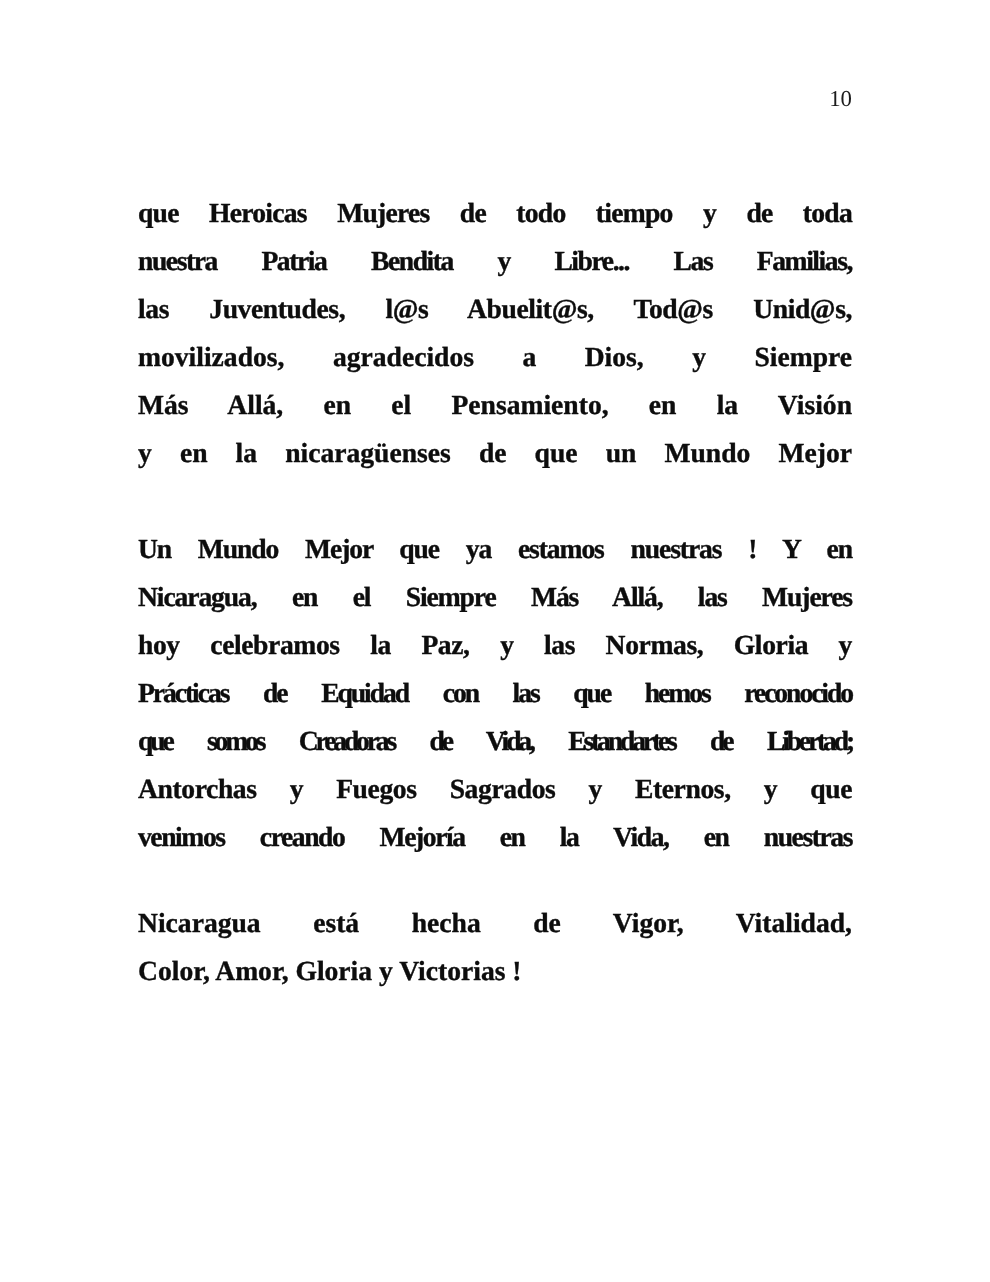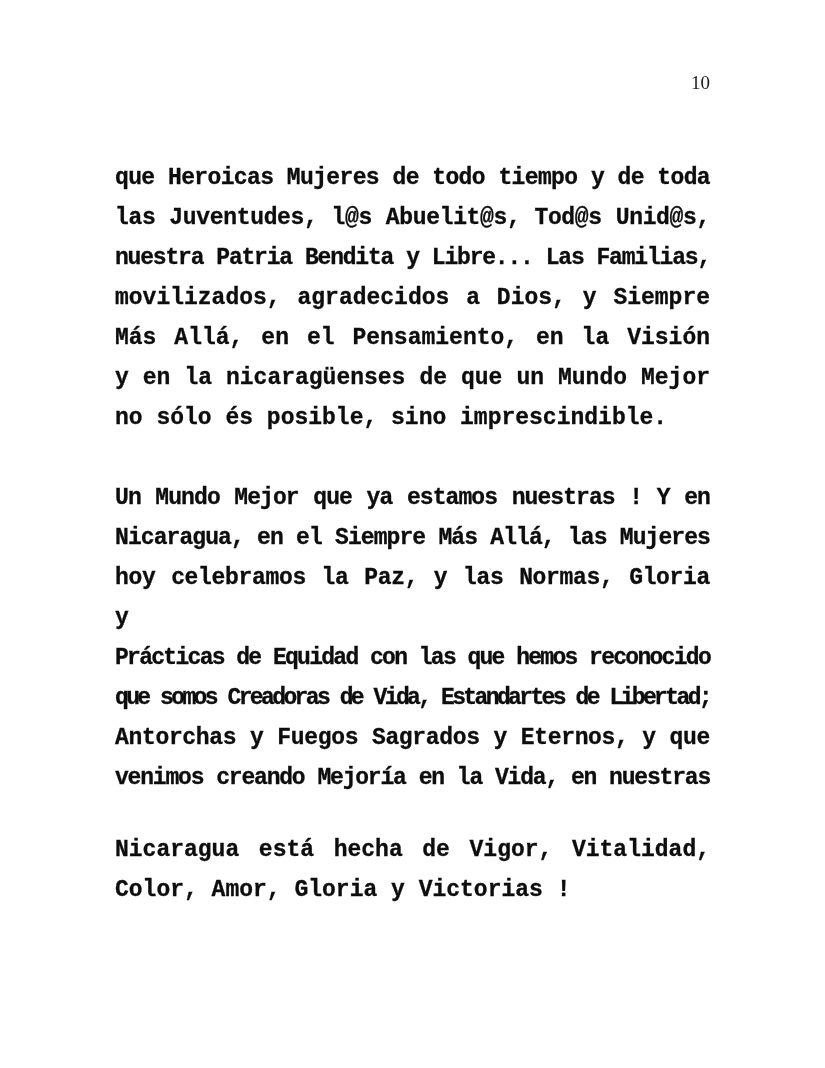--- a/index.html
+++ b/index.html
@@ -19,21 +19,21 @@
     font-family: "Liberation Serif", "DejaVu Serif", serif;
     font-size: 19px;
     line-height: 22px;
     color: #1c1c1c;
   }
   .doc-body {
     position: absolute;
     top: 158px;
     left: 115px;
     width: 595px;
-    font-family: Liberation Mono, monospace;
+    font-family: Liberation Serif, serif;
     font-weight: 700;
     font-size: 23px;
     line-height: 40px;
     color: #0d0d0d;
     -webkit-text-stroke: 0.3px #0d0d0d;
   }
   .para { margin: 0 0 40px 0; }
   .para:last-child { margin-top: -8px; margin-bottom: 16px; }
   .line {
     text-align: justify;
@@ -46,26 +46,25 @@
   }
 </style>
 </head>
 <body>
 
 <div class="page">
   <div class="page-number">10</div>
   <div class="doc-body" id="doc-body">
       <div class="para">
         <div class="line" style="letter-spacing: -0.63px;">que Heroicas Mujeres de todo tiempo y de toda</div>
+        <div class="line" style="letter-spacing: -1.193px;">nuestra Patria Bendita y Libre... Las Familias,</div>
         <div class="line" style="letter-spacing: -0.33px;">las Juventudes, l@s Abuelit@s, Tod@s Unid@s,</div>
-        <div class="line" style="letter-spacing: -1.193px;">nuestra Patria Bendita y Libre... Las Familias,</div>
         <div class="line">movilizados, agradecidos a Dios, y Siempre</div>
         <div class="line">Más Allá, en el Pensamiento, en la Visión</div>
         <div class="line">y en la nicaragüenses de que un Mundo Mejor</div>
-        <div class="line line-left">no sólo és posible, sino imprescindible.</div>
       </div>
       <div class="para">
         <div class="line" style="letter-spacing: -0.918px;">Un Mundo Mejor que ya estamos nuestras ! Y en</div>
         <div class="line" style="letter-spacing: -0.918px;">Nicaragua, en el Siempre Más Allá, las Mujeres</div>
         <div class="line" style="letter-spacing: -0.33px;">hoy celebramos la Paz, y las Normas, Gloria y</div>
         <div class="line" style="letter-spacing: -1.709px;">Prácticas de Equidad con las que hemos reconocido</div>
         <div class="line" style="letter-spacing: -2.626px;">que somos Creadoras de Vida, Estandartes de Libertad;</div>
         <div class="line" style="letter-spacing: -0.33px;">Antorchas y Fuegos Sagrados y Eternos, y que</div>
         <div class="line" style="letter-spacing: -1.193px;">venimos creando Mejoría en la Vida, en nuestras</div>
       </div>

